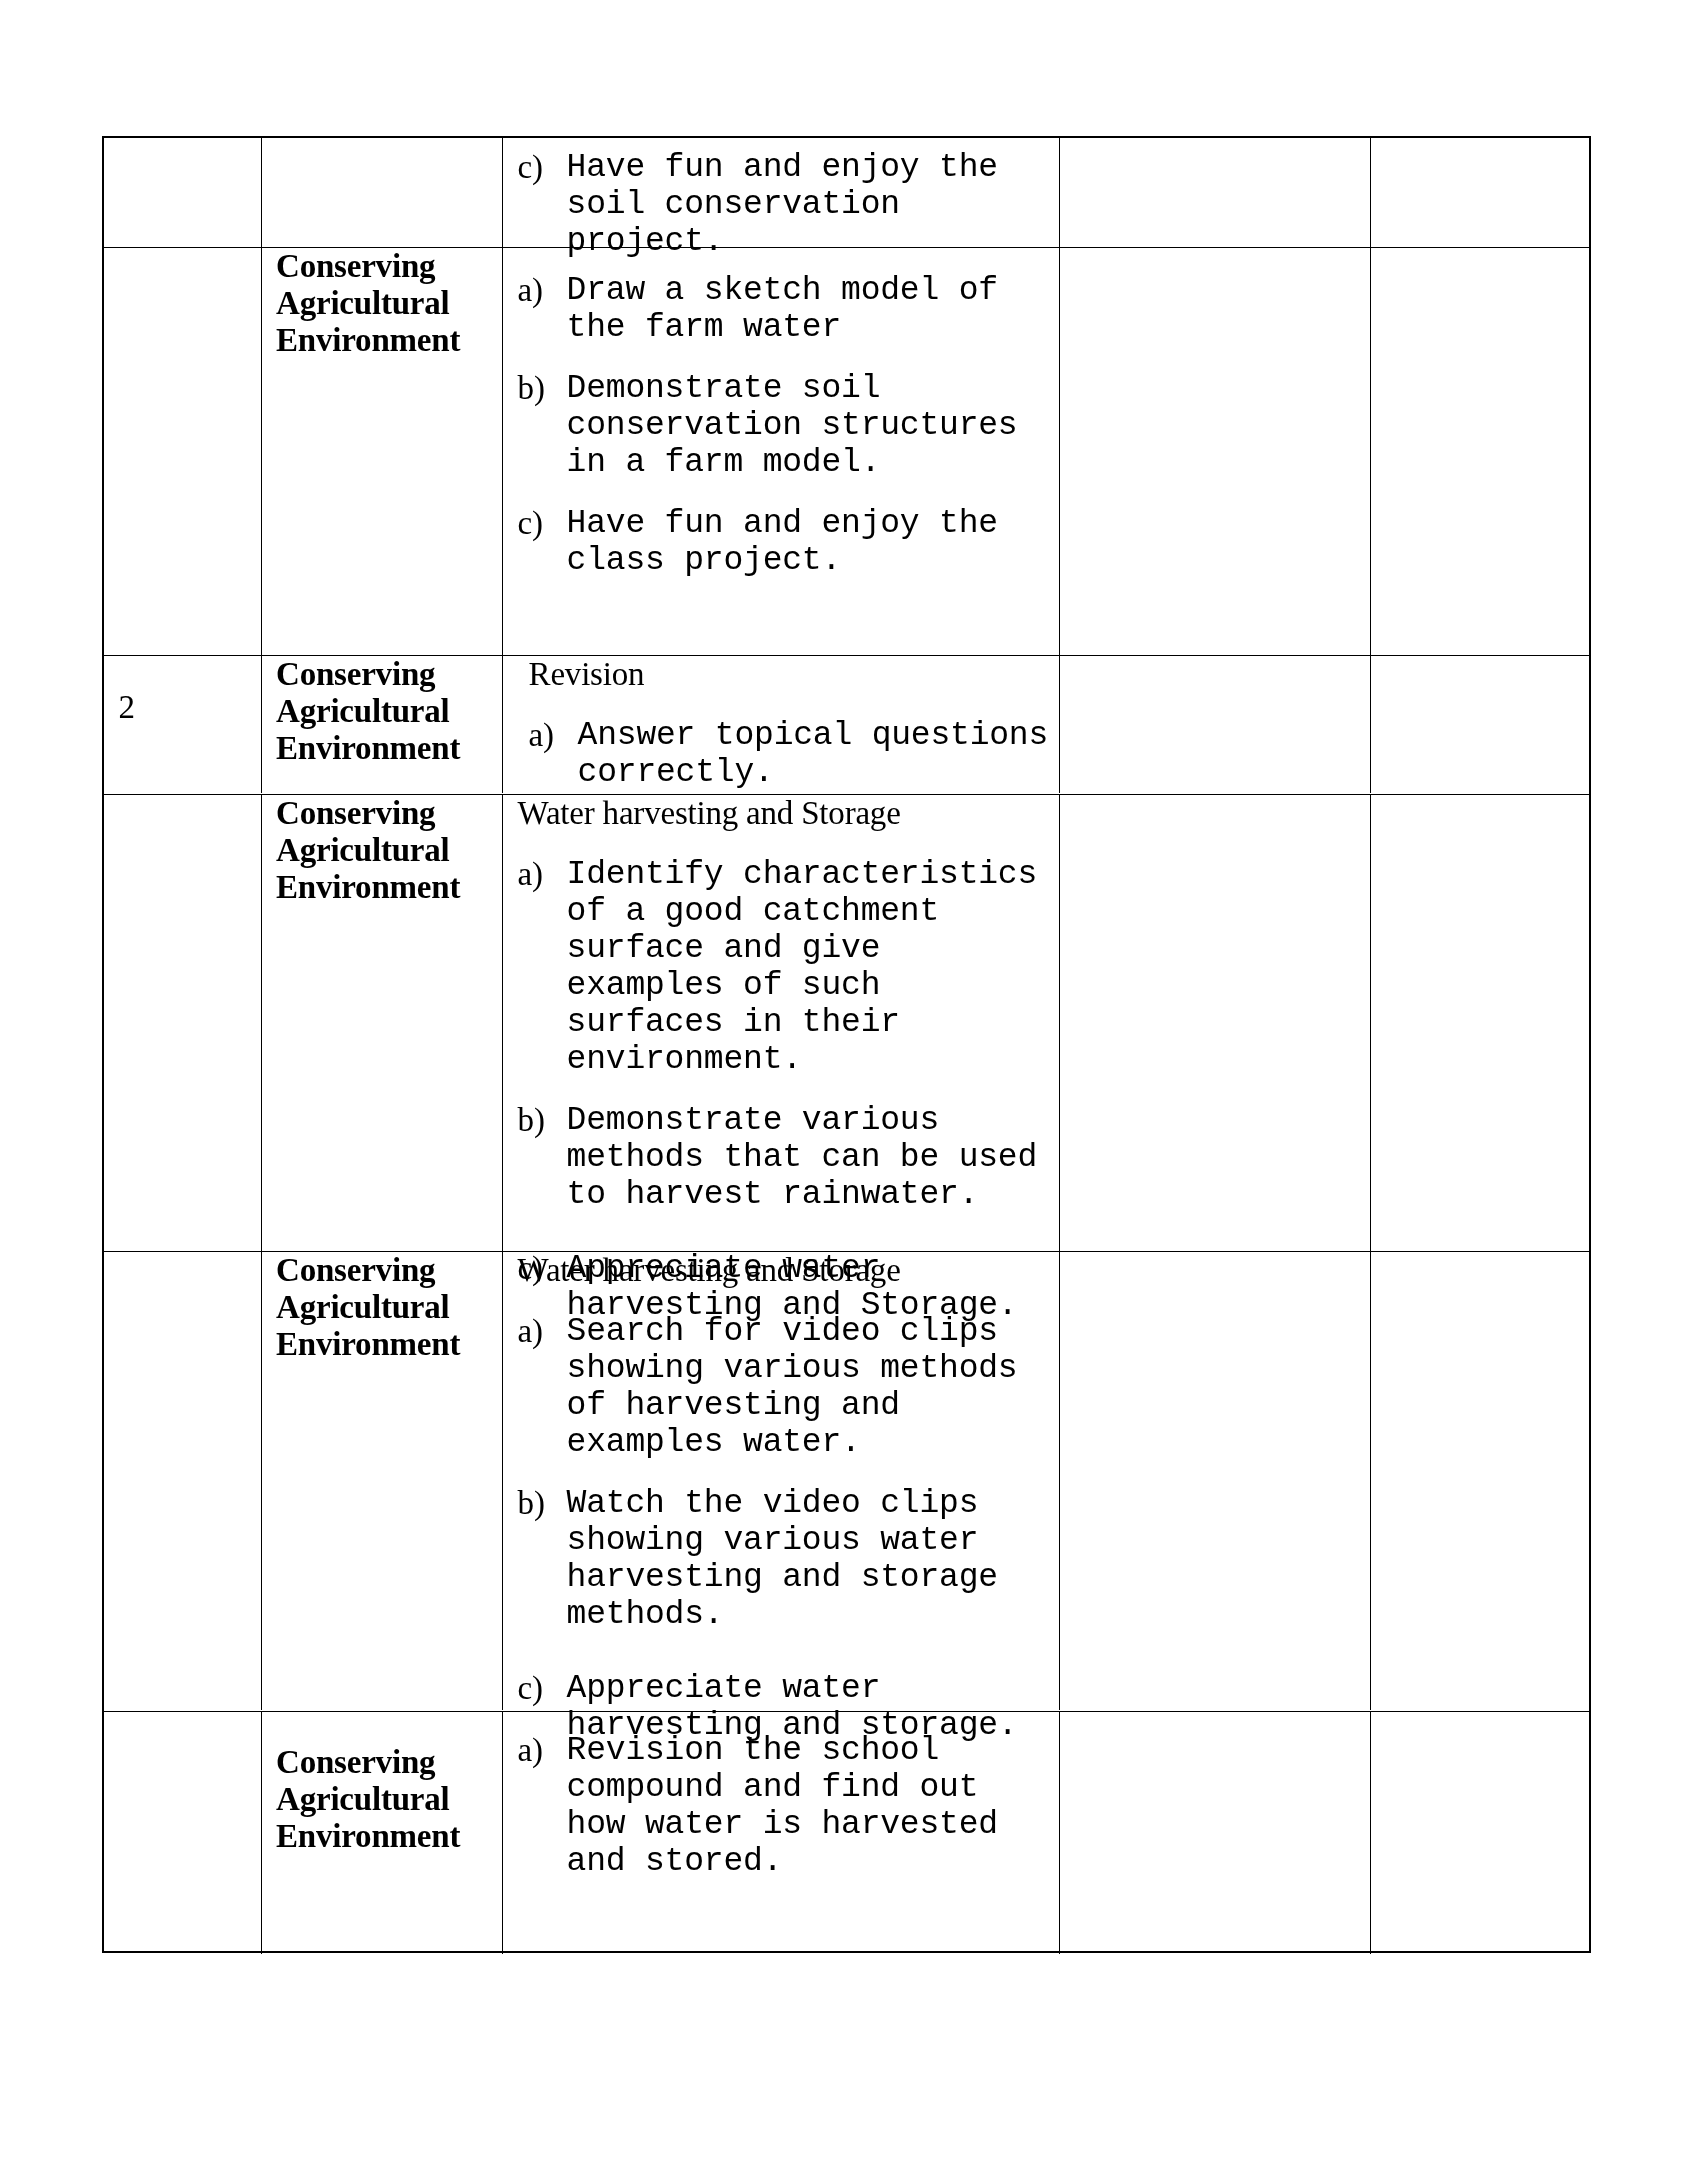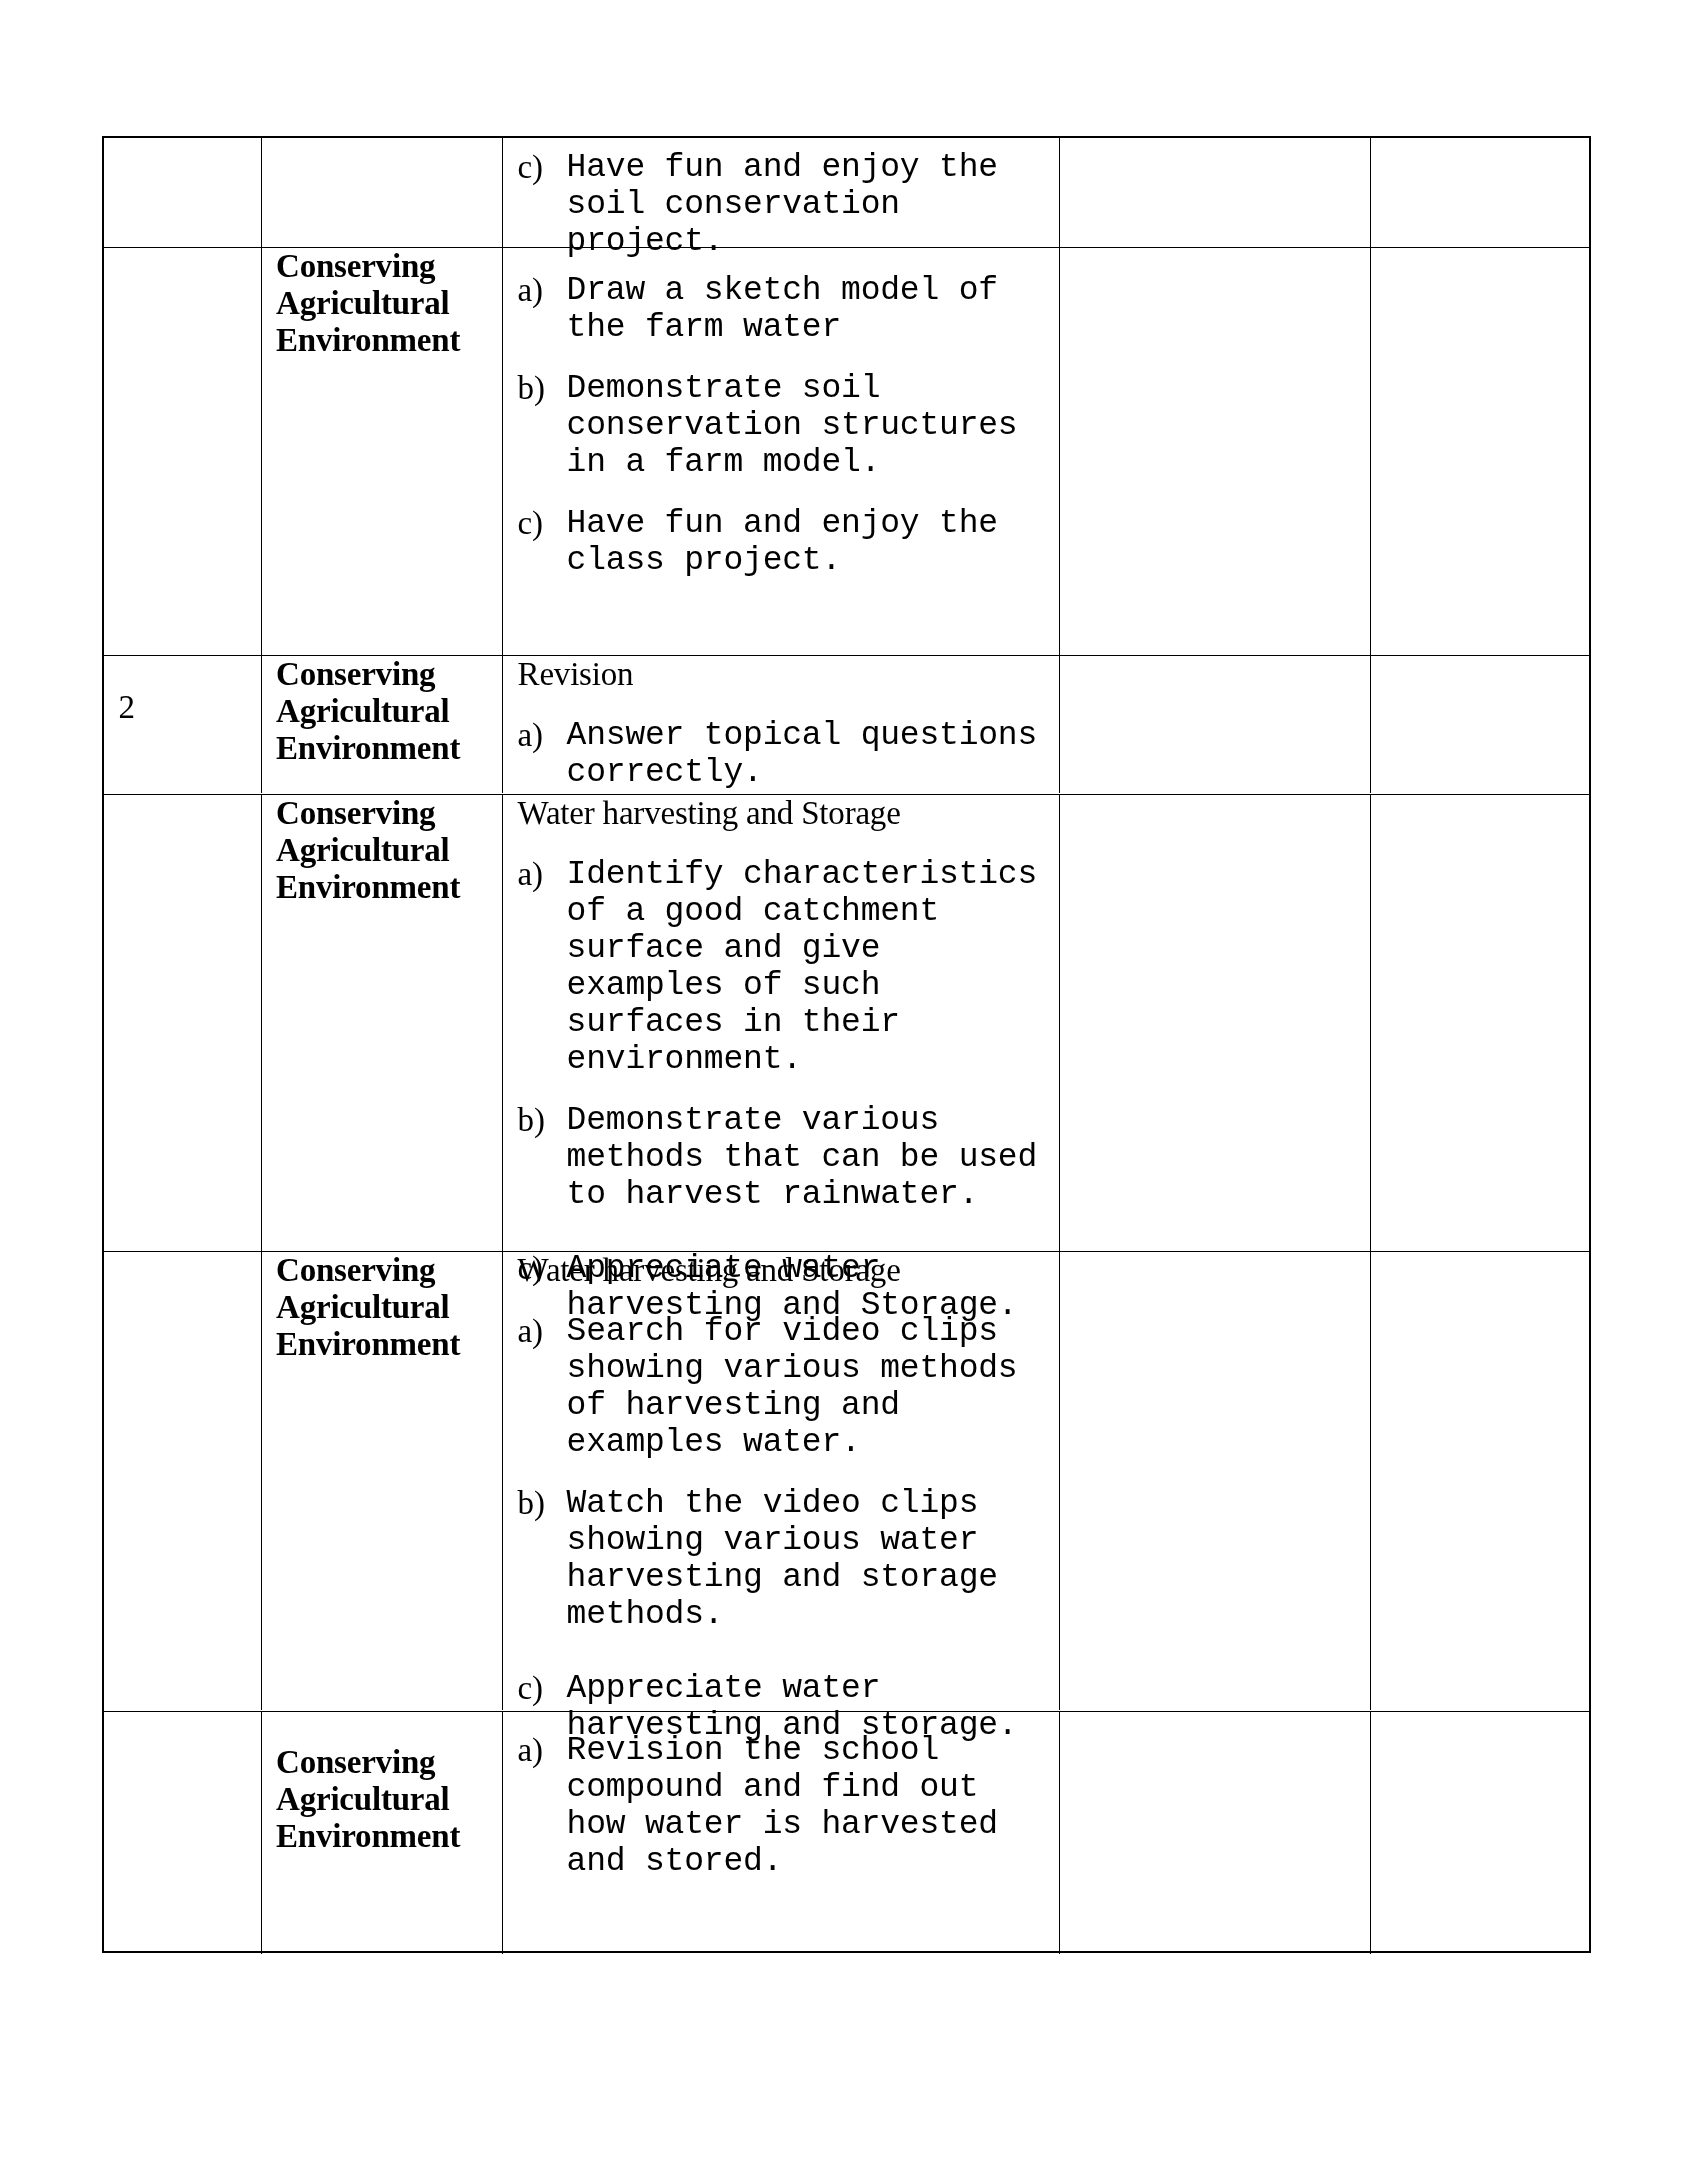--- a/index.html
+++ b/index.html
@@ -71,21 +71,21 @@
   </div>
 
   <div class="row" style="top:517px;height:138px;">
     <div class="cell c1">
       <div class="txt" style="top:33px;">2</div>
     </div>
     <div class="cell c2">
       <div class="txt" style="top:0px;">Conserving Agricultural Environment</div>
     </div>
     <div class="cell c3">
-      <div class="txt" style="top:0px;">
+      <div class="txt" style="top:0px;margin-left:11px;">
         <span class="heading">Revision</span>
         <div class="item">
           <span class="lbl">a)</span>
           <span class="body">Answer topical questions correctly.</span>
         </div>
       </div>
     </div>
     <div class="cell c4"></div>
     <div class="cell c5"></div>
   </div>

